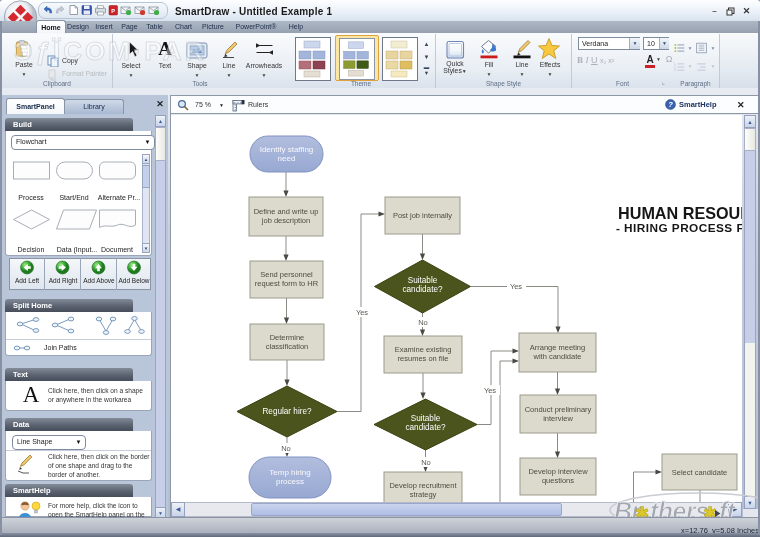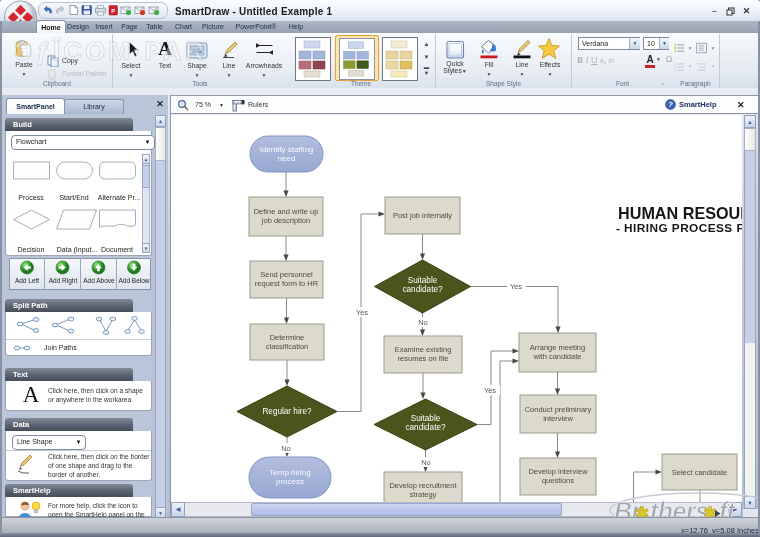--- a/index.html
+++ b/index.html
@@ -370,21 +370,21 @@
     <path d="M89.5 4.1 l-3.4 4.2 h2.1 v3 h2.6 v-3 h2.1 z" fill="#fff"></path>
     <circle cx="125" cy="7.5" r="6.5" fill="url(#grn)" stroke="#1a6b1a" stroke-width="0.6"></circle>
     <path d="M125 10.9 l-3.4-4.2 h2.1 v-3 h2.6 v3 h2.1 z" fill="#fff"></path>
   </g>
 </svg>
 <div class="abs" style="left:9px;top:277px;width:36px;font-size:6.5px;color:#222;text-align:center;">Add Left</div>
 <div class="abs" style="left:45px;top:277px;width:36px;font-size:6.5px;color:#222;text-align:center;">Add Right</div>
 <div class="abs" style="left:81px;top:277px;width:36px;font-size:6.5px;color:#222;text-align:center;">Add Above</div>
 <div class="abs" style="left:117px;top:277px;width:34px;font-size:6.5px;color:#222;text-align:center;">Add Below</div>
 
-<div class="abs sechead" style="top:299px;">Split Path</div>
+<div class="abs sechead" style="top:299px;">Split Home</div>
 <div class="abs secbody" style="top:312px;height:44px;"></div>
 <svg class="abs" style="left:8px;top:313px;" width="141" height="26" viewBox="0 0 141 26">
   <g stroke="#6b8fb5" stroke-width="0.9" fill="#eef4fa">
     <path d="M13 11 L27 6.5 M13 11 L27 17.5" fill="none"></path>
     <ellipse cx="12" cy="11" rx="2.8" ry="1.9"></ellipse>
       <ellipse cx="28" cy="6.5" rx="2.8" ry="1.9"></ellipse>
       <ellipse cx="28" cy="17.5" rx="2.8" ry="1.9"></ellipse>
     <path d="M48 12 L62 6 M48 12 L62 18" fill="none"></path>
     <ellipse cx="47" cy="12" rx="2.8" ry="1.9"></ellipse>
       <ellipse cx="63" cy="6" rx="2.8" ry="1.9"></ellipse>

